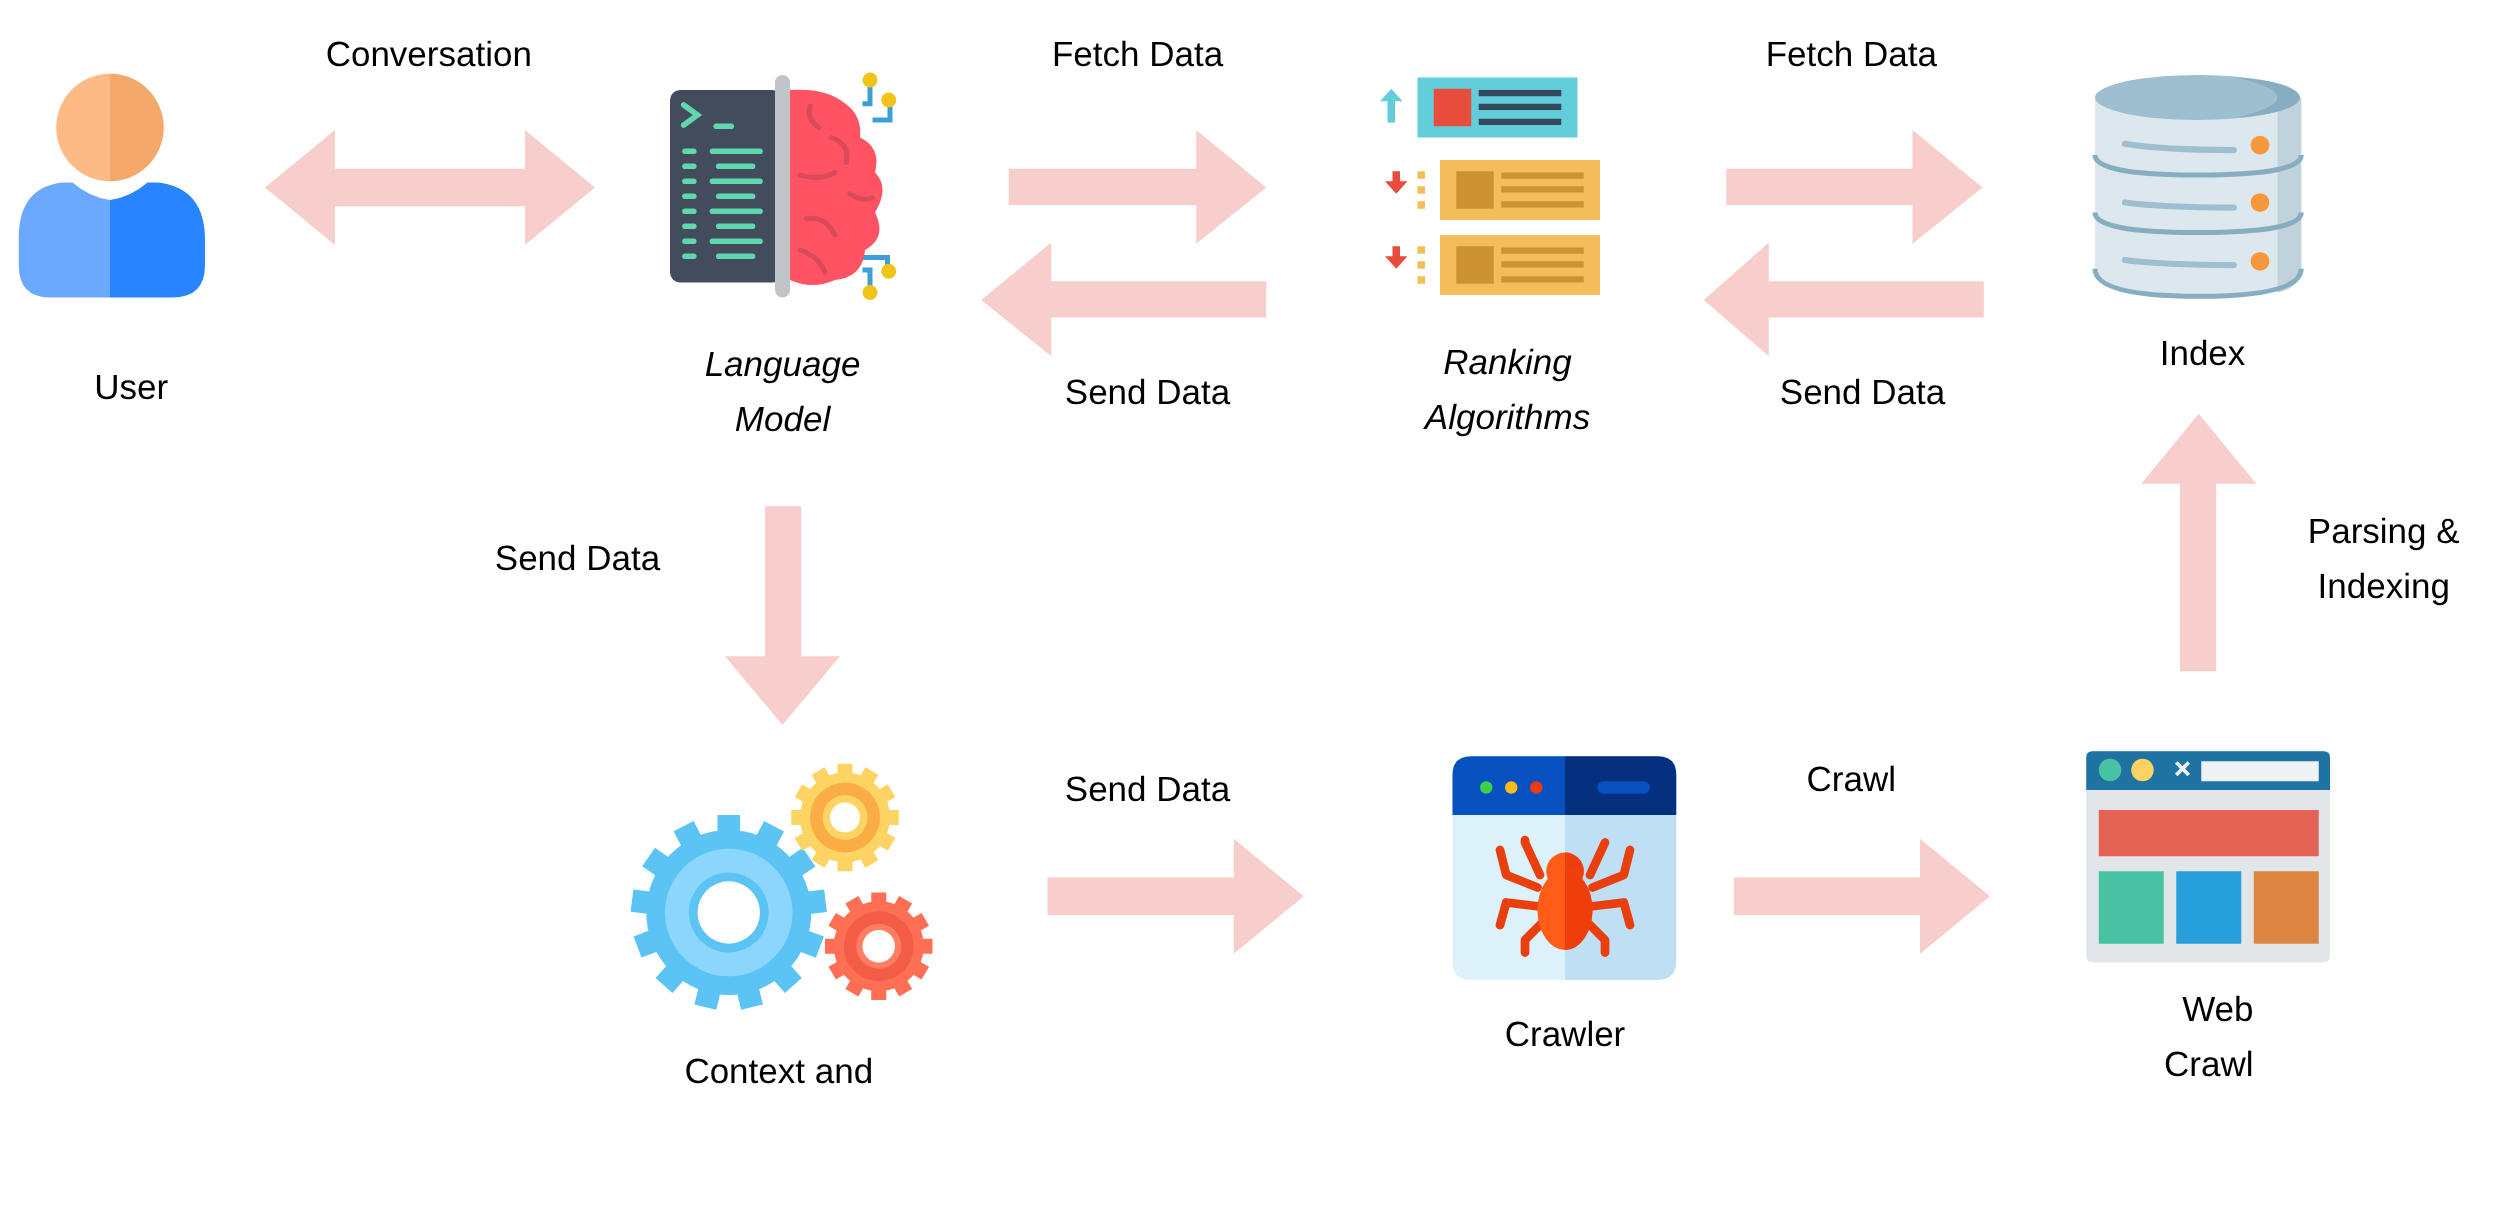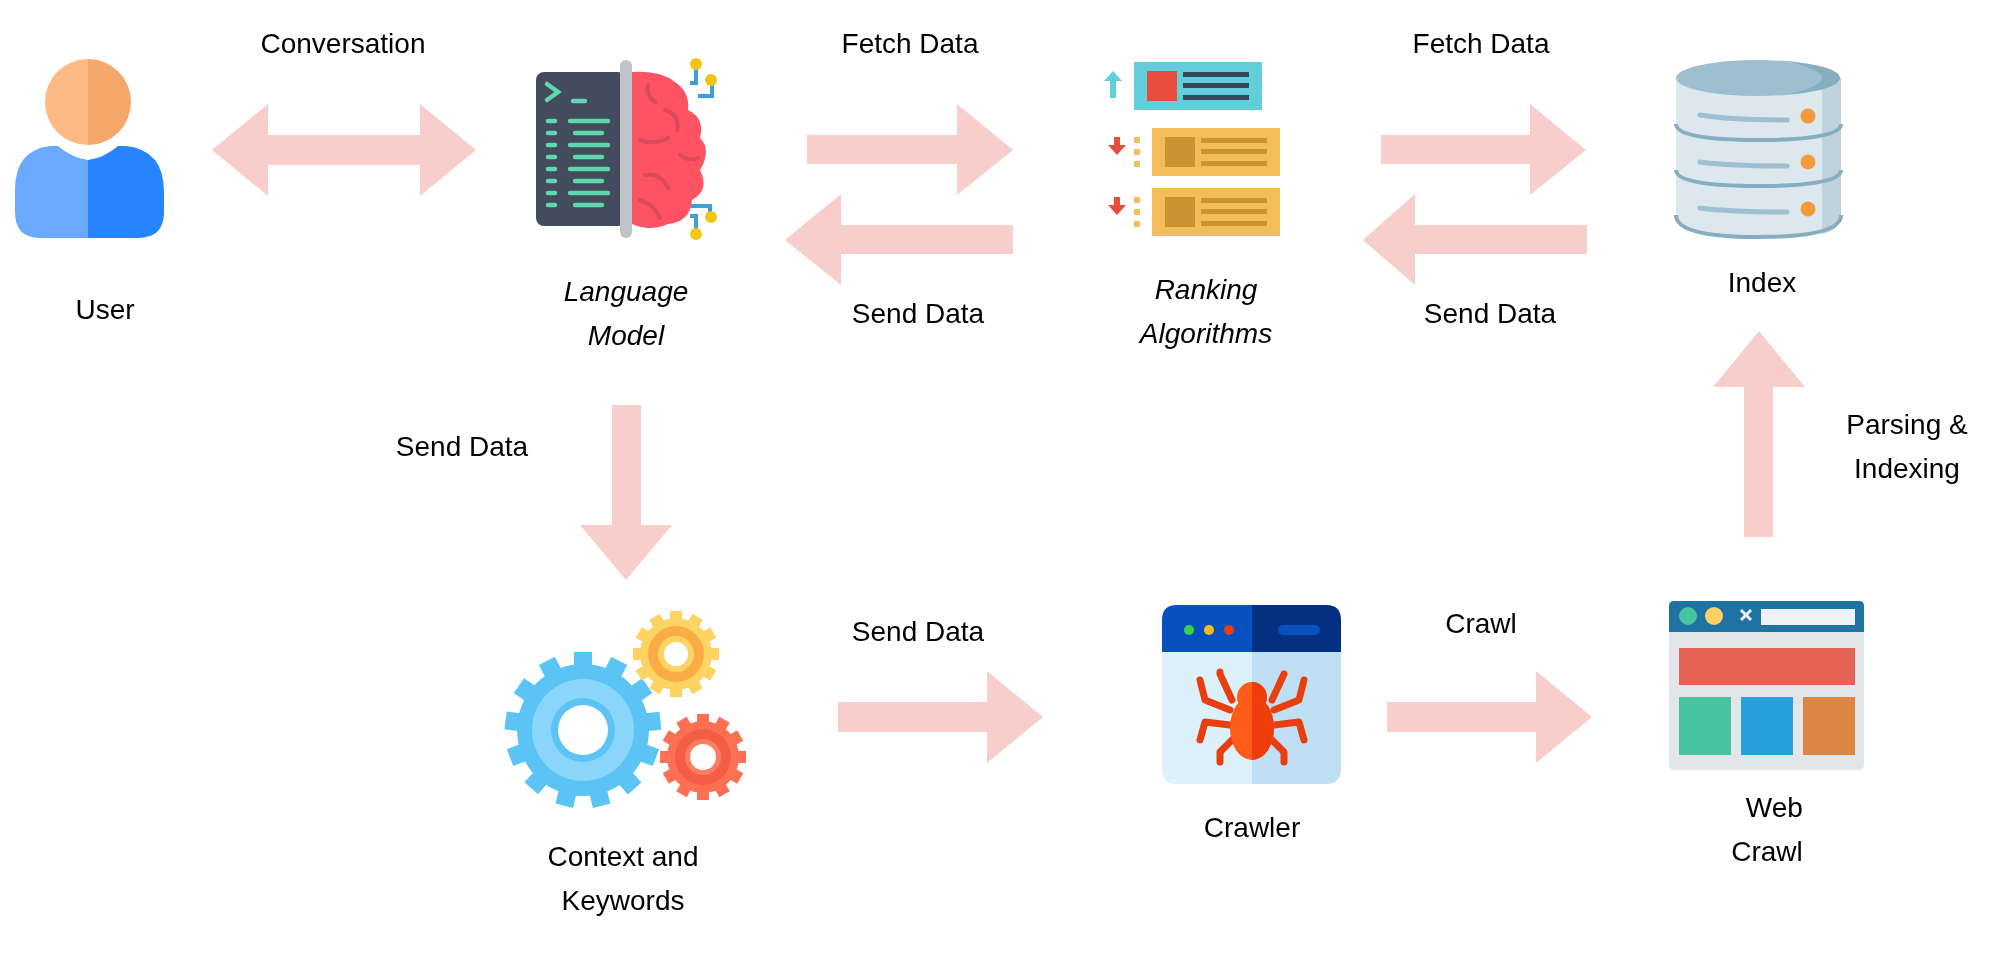--- a/index.html
+++ b/index.html
@@ -271,21 +271,20 @@
 </div>
 <div class="lbl" style="left:1206px; top:268px;font-style:italic;">
   <span>Ranking</span>
   <span>Algorithms</span>
 </div>
 <div class="lbl" style="left:1762px; top:261px;">
   <span>Index</span>
 </div>
 <div class="lbl" style="left:623px; top:835px;">
   <span>Context and</span>
-  <span>Keywords</span>
 </div>
 <div class="lbl" style="left:1252px; top:806px;">
   <span>Crawler</span>
 </div>
 <div class="lbl" style="left:1767px; top:786px;text-align:right;">
   <span>Web</span>
   <span>Crawl</span>
 </div>
 
 <div class="lbl" style="left:343px; top:22px;">

